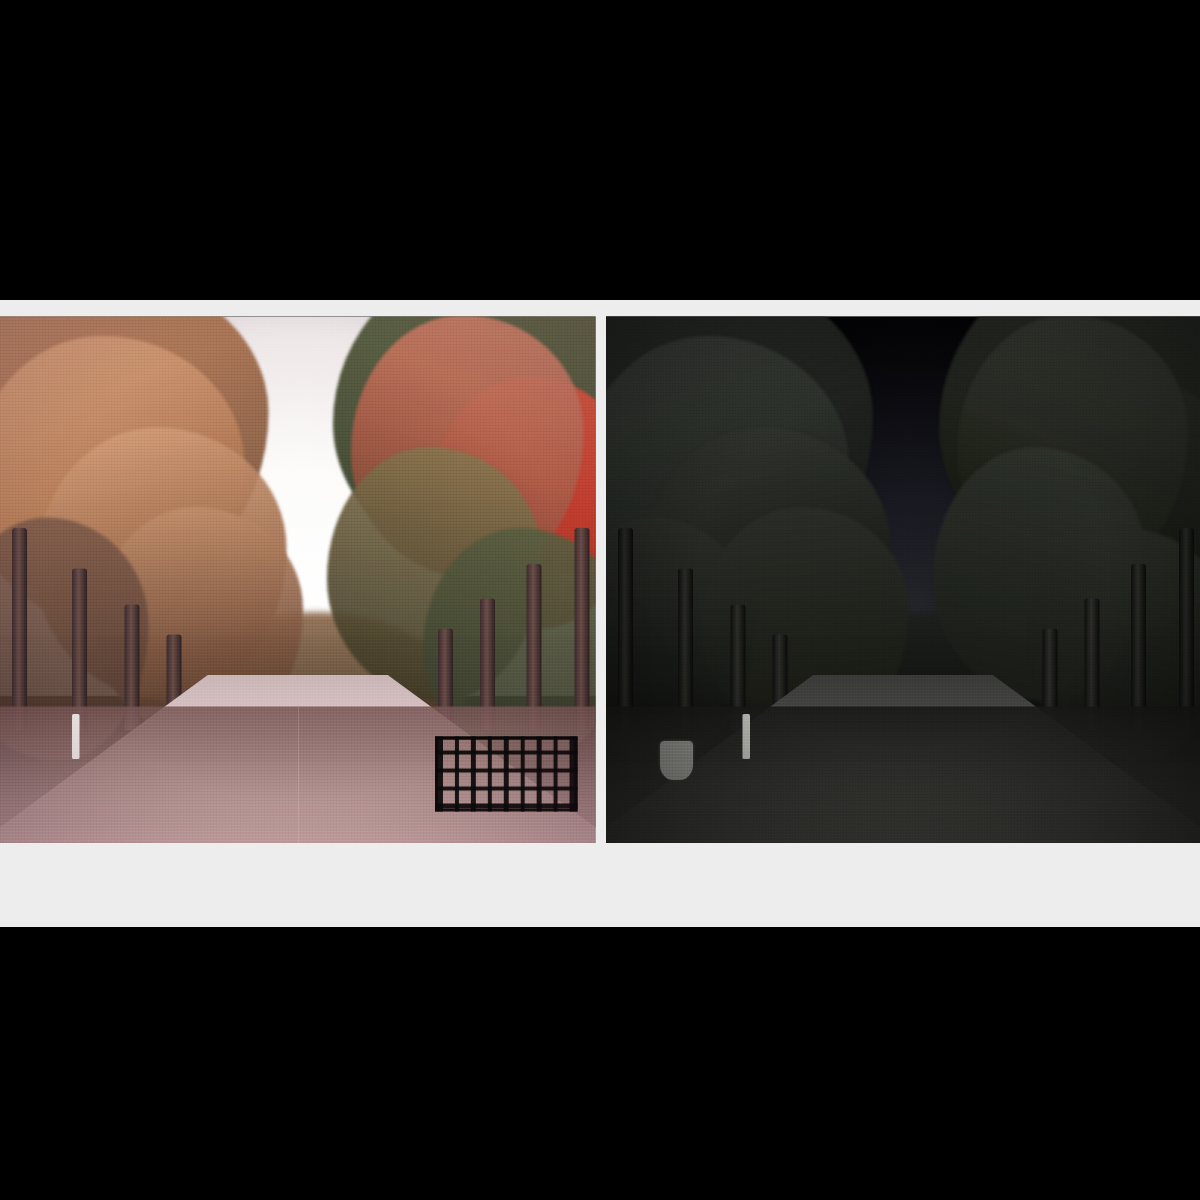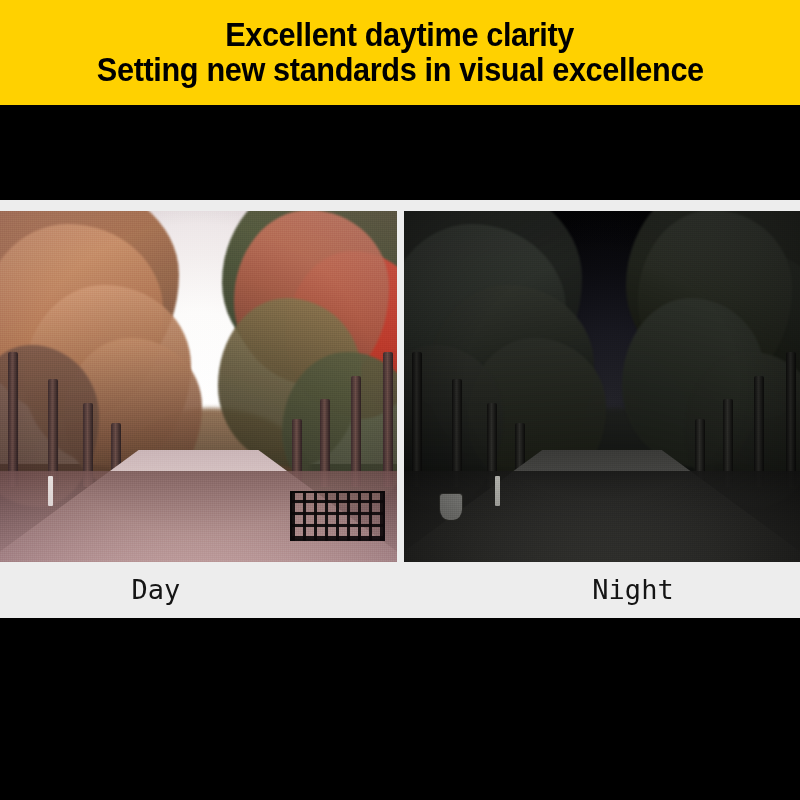--- a/index.html
+++ b/index.html
@@ -248,24 +248,20 @@
     width: 800px;
     height: 182px;
     background: #000000;
   }
 </style>
 </head>
 <body>
 
 <div id="stage">
 
-  <div class="banner">
-    <span class="banner-line l1">Excellent daytime clarity</span>
-    <span class="banner-line l2">Setting new standards in visual excellence</span>
-  </div>
 
   <div class="black-top"></div>
 
   <div class="compare-panel">
 
     <div class="photo day">
       <div class="scene">
         <div class="sky"></div>
         <div class="vista"></div>
 
@@ -335,21 +331,17 @@
         <div class="road"></div>
         <div class="verge left"></div>
         <div class="verge right"></div>
         <div class="roadsign" style="left:9%;"></div>
         <div class="post" style="left:23%;"></div>
         <div class="vignette"></div>
         <div class="grain"></div>
       </div>
     </div>
 
-    <div class="caption-row">
-      <div class="caption day-cap">Day</div>
-      <div class="caption night-cap">Night</div>
-    </div>
   </div>
 
   <div class="black-bottom"></div>
 
 </div>
 
 </body></html>

